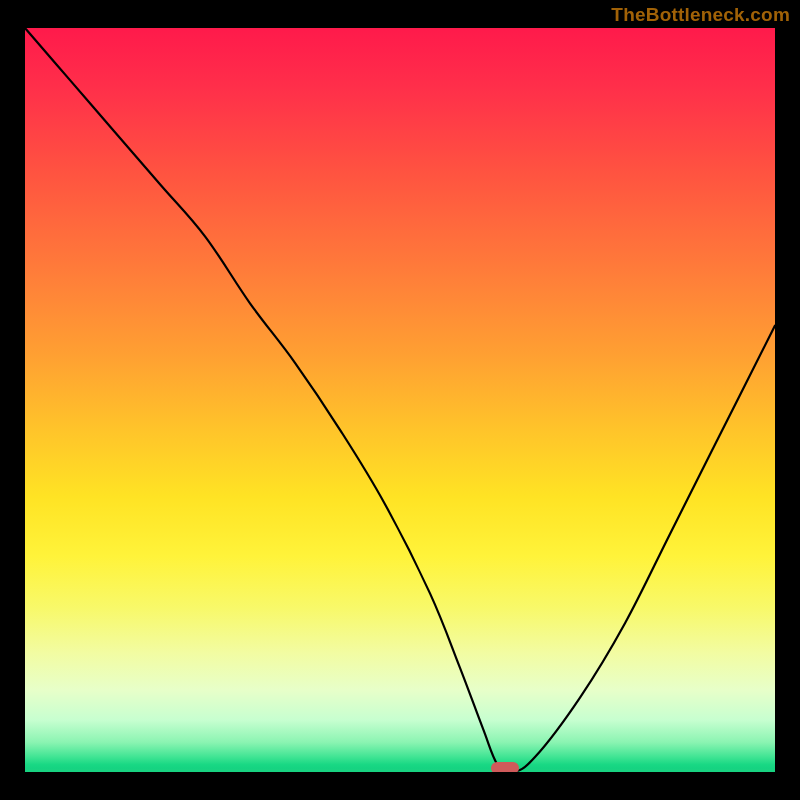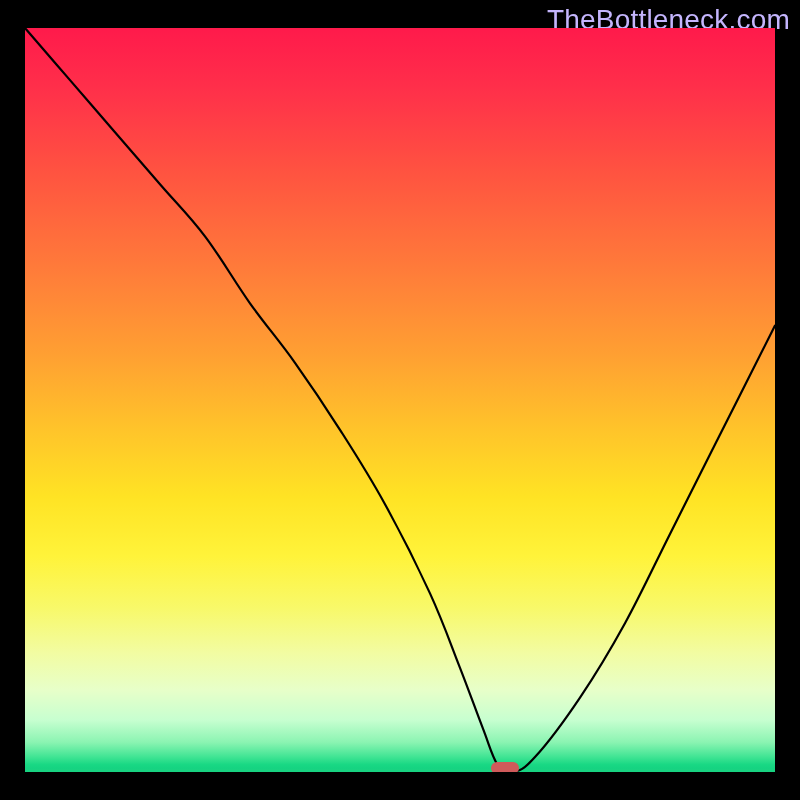--- a/index.html
+++ b/index.html
@@ -14,23 +14,23 @@
   .stage {
     position: relative;
     width: 800px;
     height: 800px;
     background: #000;
   }
   .watermark {
     position: absolute;
     top: 4px;
     right: 10px;
-    color: #c4b5fd;
-    font-size: 28px;
-    font-weight: 400;
+    color: #a16207;
+    font-size: 19px;
+    font-weight: 700;
     letter-spacing: 0.2px;
     user-select: none;
   }
   .plot {
     position: absolute;
     left: 25px;
     top: 28px;
     width: 750px;
     height: 744px;
     overflow: hidden;

